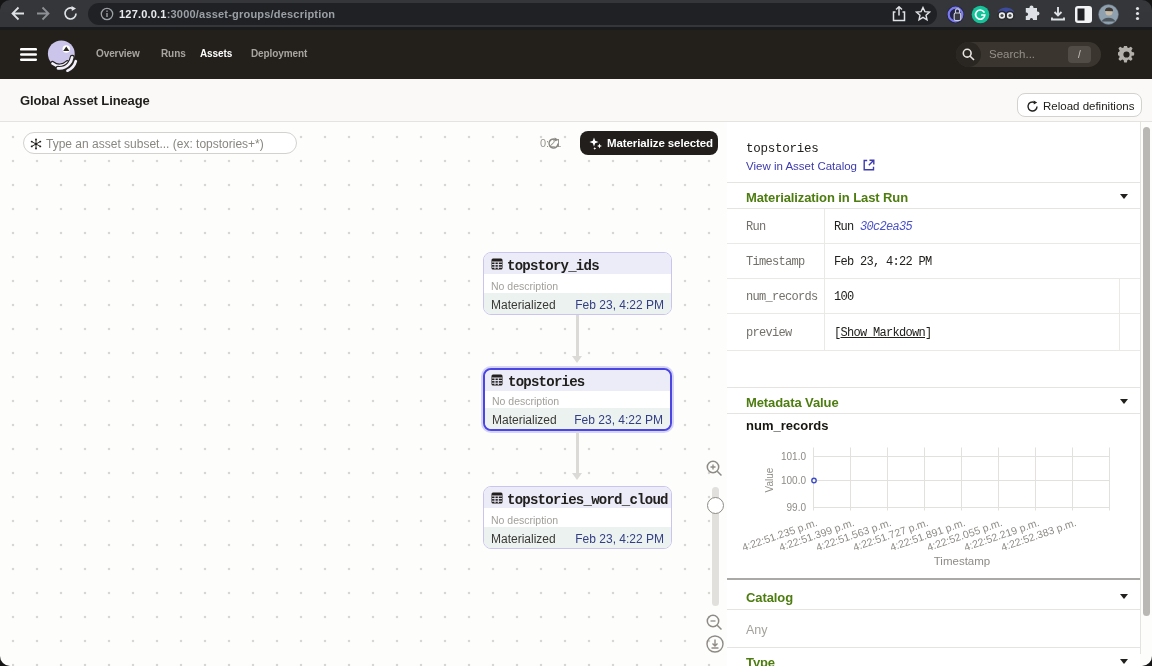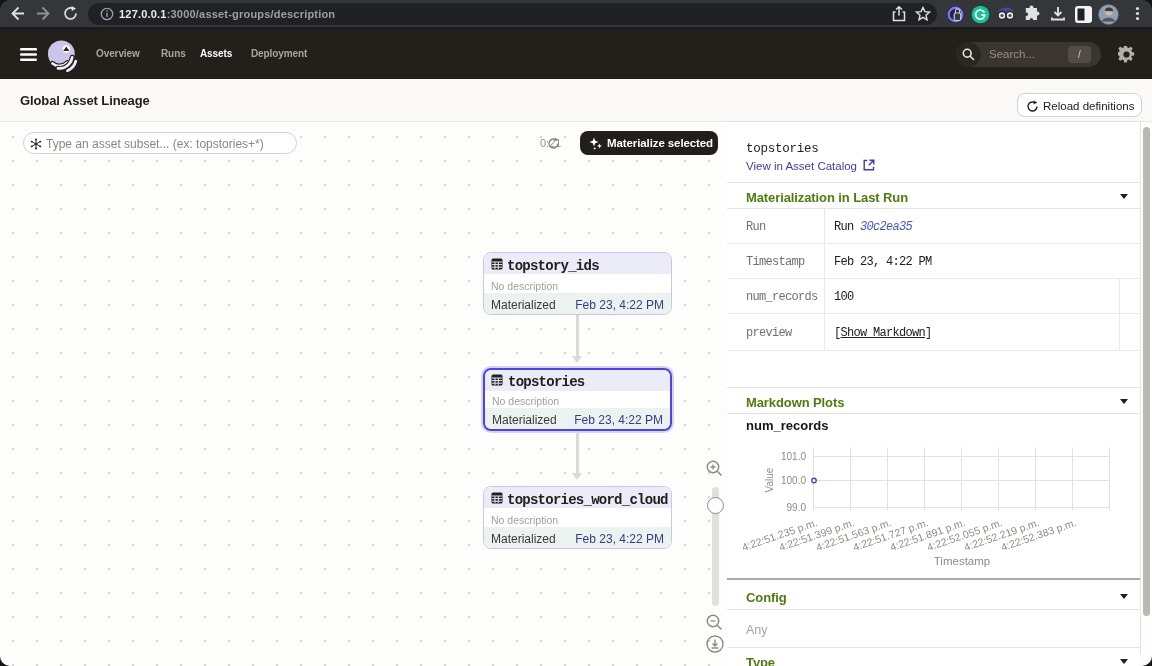--- a/index.html
+++ b/index.html
@@ -333,21 +333,21 @@
       <span class="vl" style="top:11px;">100</span>
     </div>
   <div class="row" style="top:192px;height:37px;">
       <div class="vdiv"></div>
       <div class="vdiv2"></div>
       <span class="lb" style="top:12px;">preview</span>
       <span class="vl" style="top:12px;">[<u>Show Markdown</u>]</span>
     </div>
 
   <div class="sechead" style="top:264.5px;">
-      <span class="tt">Markdown Plots</span>
+      <span class="tt">Metadata Value</span>
       <span class="caret"></span>
     </div>
   <div style="position:absolute;left:19px;top:296px;font-size:13px;font-weight:700;color:#16150F;">num_records</div>
 
   <svg id="chart" style="position:absolute;left:0;top:315px;" width="413" height="135" viewBox="0 0 413 135">
     <g stroke="#E3E1DE" stroke-width="1">
       <path d="M86.5 10.5 V73.5 M123.5 10.5 V73.5 M160.5 10.5 V73.5 M197.5 10.5 V73.5 M234.5 10.5 V73.5 M271.5 10.5 V73.5 M308.5 10.5 V73.5 M345.5 10.5 V73.5 M382.5 10.5 V73.5"></path>
       <path d="M86.5 19.5 H382.5 M86.5 43.5 H382.5 M86.5 70.5 H382.5"></path>
     </g>
     <g font-family="Liberation Sans" font-size="10" fill="#8E8B86">
@@ -365,21 +365,21 @@
       <text text-anchor="end" transform="translate(239 88.5) rotate(-19)">4:22:51.891 p.m.</text>
       <text text-anchor="end" transform="translate(276 88.5) rotate(-19)">4:22:52.055 p.m.</text>
       <text text-anchor="end" transform="translate(313 88.5) rotate(-19)">4:22:52.219 p.m.</text>
       <text text-anchor="end" transform="translate(350 88.5) rotate(-19)">4:22:52.383 p.m.</text>
     </g>
     <text x="235" y="128" text-anchor="middle" font-family="Liberation Sans" font-size="11.5" fill="#8E8B86">Timestamp</text>
   </svg>
 
   <div style="position:absolute;left:0;top:455.5px;width:413px;height:2px;background:#ABA9A5;"></div>
   <div class="sechead" style="top:461px;border-top:none;">
-      <span class="tt">Config</span>
+      <span class="tt">Catalog</span>
       <span class="caret"></span>
     </div>
   <div style="position:absolute;left:19px;top:501px;font-size:12.5px;color:#A5A29D;">Any</div>
   <div class="sechead" style="top:525px;border-bottom:none;">
       <span class="tt">Type</span>
       <span class="caret"></span>
     </div>
 </div>
 <div id="gutter"></div>
 <div id="thumb"></div>

